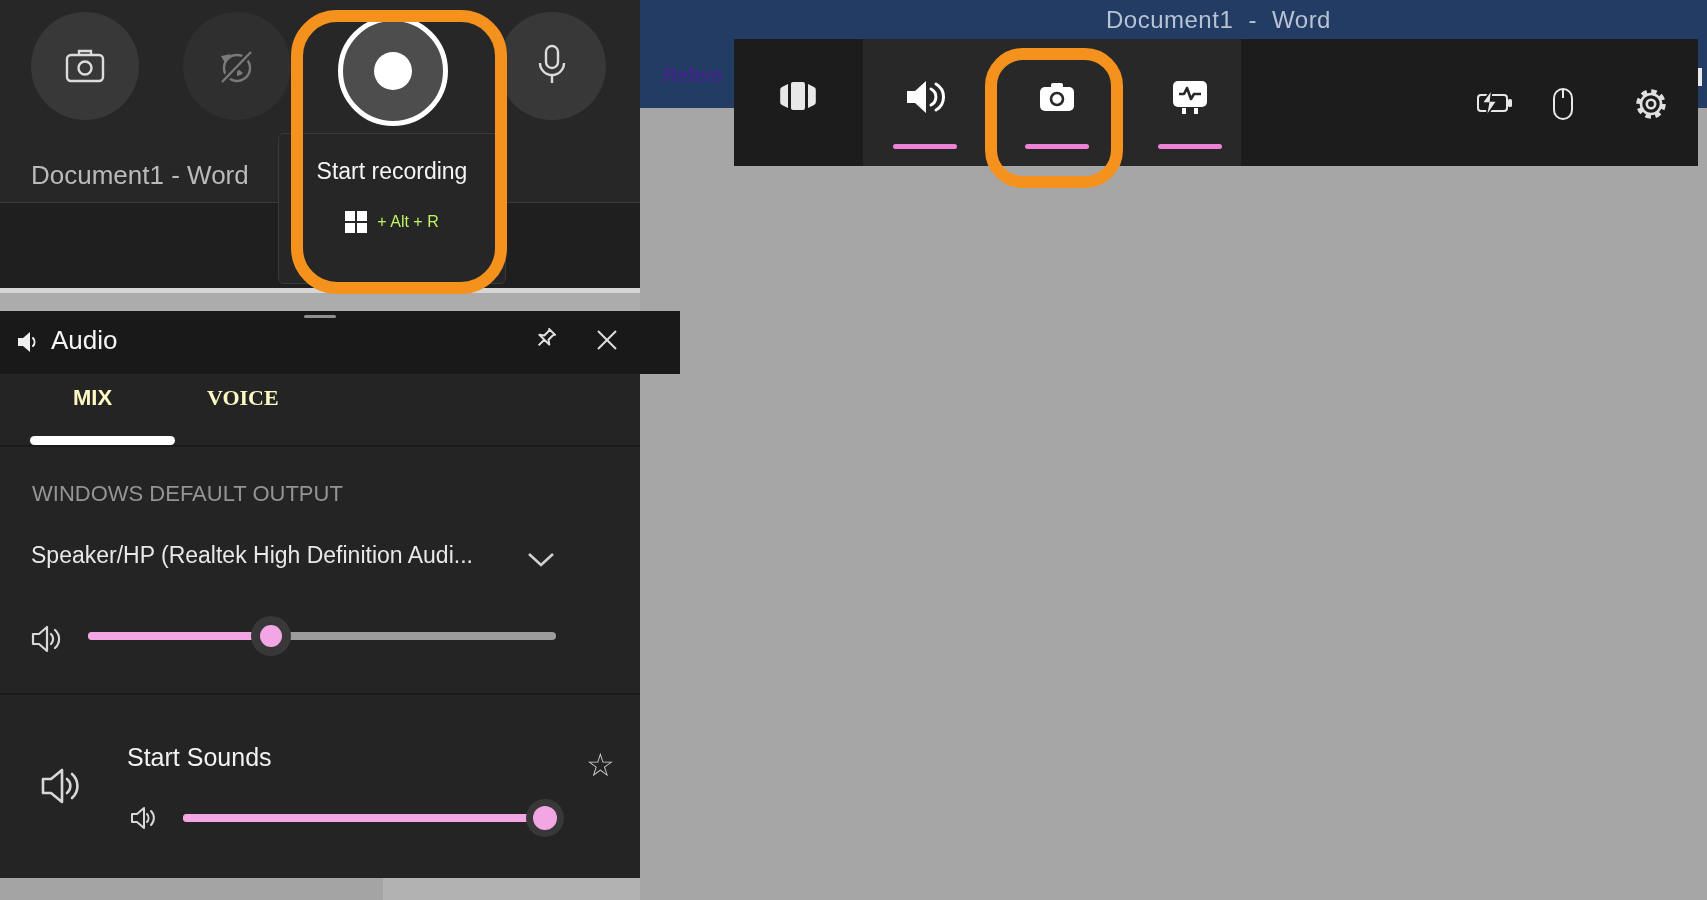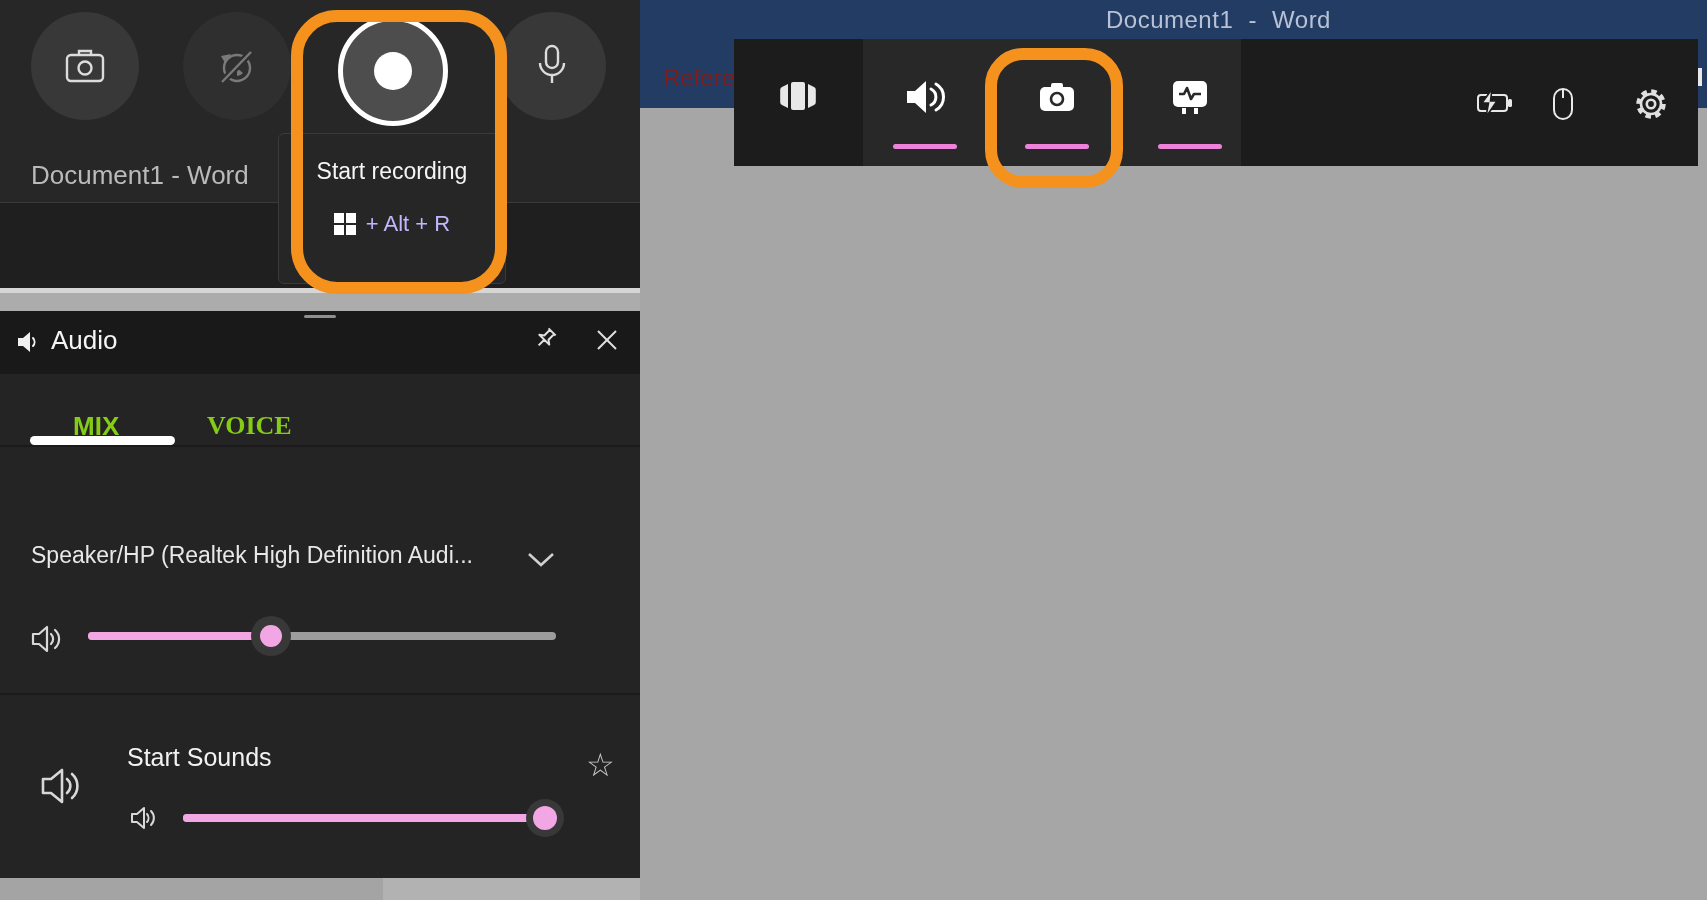--- a/index.html
+++ b/index.html
@@ -3,21 +3,21 @@
 <meta charset="utf-8">
 <style>
   html,body{margin:0;padding:0;background:#777;}
   #stage{position:relative;width:1707px;height:900px;overflow:hidden;
          font-family:"Liberation Sans", sans-serif;background:#a6a6a6;}
   .abs{position:absolute;text-align:center;}
   .nowrap{white-space:nowrap;}
   
   #word-blue{left:640px;top:0;width:1067px;height:108px;background:#223c64;}
   #word-title{left:1106px;top:6px;font-size:24px;color:#b8c2d4;word-spacing:8px;letter-spacing:.5px;}
-  #ribbon-tab{left:663px;top:64px;font-size:24px;color:#7f1d1d;}
+  #ribbon-tab{left:663px;top:64px;font-size:20px;color:#4c1d95;}
   #edge-fragment{left:1698px;top:68px;width:4px;height:18px;background:#e9e9e9;}
   
   #gb-bar{left:734px;top:39px;width:964px;height:127px;background:#1c1c1c;}
   #gb-seg-mid{left:129px;top:0;width:378px;height:127px;background:#282828;}
   .gb-widget{width:110px;height:100px;top:8px;display:flex;align-items:center;justify-content:center;}
   .gb-underline{width:64px;height:5px;border-radius:2.5px;top:105px;}
   #gb-time{left:536px;top:44px;width:160px;font-size:37px;color:#f2f2f2;letter-spacing:1px;}
   
   #cap-panel{left:0;top:0;width:640px;height:288px;background:#272727;}
   .cbtn{width:108px;height:108px;border-radius:50%;background:#383838;top:12px;
@@ -29,36 +29,36 @@
   #rec-dot{width:38px;height:38px;border-radius:50%;background:#fff;}
   #cap-window-label{left:31px;top:160px;font-size:26px;color:#bababa;}
   #cap-divider{left:0;top:202px;width:640px;height:1px;background:#3a3a3a;}
   #cap-row{left:0;top:203px;width:640px;height:85px;background:#1f1f1f;}
   #cap-row-label{left:74px;top:230px;font-size:26px;color:#e8e8e8;}
   
   #tooltip{left:278px;top:133px;width:228px;height:151px;background:#262626;
            border:1px solid #3a3a3a;border-radius:6px;box-sizing:border-box;text-align:center;}
   #tooltip-title{margin-top:24px;font-size:23px;color:#f5f5f5;}
   #tooltip-shortcut{margin-top:26px;display:flex;align-items:center;justify-content:center;gap:10px;}
-  #tooltip-shortcut span{font-size:22px;color:#c4b5fd;}
+  #tooltip-shortcut span{font-size:16px;color:#bef264;}
   .winlogo{display:inline-grid;grid-template-columns:10px 10px;grid-template-rows:10px 10px;gap:2px;}
   .winlogo i{background:#fff;display:block;}
   
   .ring{border:12px solid #f5921e;box-sizing:border-box;background:transparent;}
   #ring-record{left:291px;top:10px;width:216px;height:284px;border-radius:46px;}
   #ring-camera{left:985px;top:48px;width:138px;height:140px;border-radius:38px;}
   
   #band-light{left:0;top:288px;width:640px;height:5px;background:#d6d6d6;}
   #band-gray{left:0;top:293px;width:640px;height:18px;background:#acacac;}
   
   #audio-panel{left:0;top:311px;width:640px;height:567px;background:#242424;}
-  #audio-header{left:0;top:0;width:640px;height:63px;background:#191919;}
+  #audio-header{left:0;top:0;width:640px;height:63px;background:#191919;padding-left:40px;}
   #drag-pill{left:304px;top:4px;width:32px;height:3px;background:#8f8f8f;border-radius:2px;}
   #audio-title{left:51px;top:14px;font-size:26px;color:#f5f5f5;}
-  .tab{top:100px;font-size:26px;font-weight:bold;color:#84cc16;}
+  .tab{top:74px;font-size:22px;font-weight:bold;color:#fef9c3;}
   #tab-underline{left:30px;top:125px;width:145px;height:9px;border-radius:4.5px;background:#fff;}
   #tab-divider{left:0;top:134px;width:640px;height:2px;background:#1a1a1a;}
   #out-label{left:32px;top:170px;font-size:22px;color:#949494;}
   #device-row{left:31px;top:231px;font-size:23px;color:#e8e8e8;}
   .track{height:8px;border-radius:4px;background:#9d9d9d;}
   .fill{height:8px;border-radius:4px;}
   .thumb{position:absolute;top:50%;width:40px;height:40px;border-radius:50%;background:#383838;
          transform:translate(-50%,-50%);display:flex;align-items:center;justify-content:center;}
   .thumb i{display:block;width:22px;height:22px;border-radius:50%;}
   #sec-divider{left:0;top:382px;width:640px;height:2px;background:#1a1a1a;}
@@ -249,20 +249,21 @@
           <line x1="21" y1="3" x2="3" y2="21" stroke="#e0e0e0" stroke-width="2"></line>
         </svg>
       </span>
     </div>
 
     <div class="abs tab nowrap" style="left:73px;">MIX</div>
     <div class="abs tab nowrap" style="left:207px;font-family:Liberation Serif, serif;">VOICE</div>
     <div class="abs" id="tab-underline"></div>
     <div class="abs" id="tab-divider"></div>
 
+    <div class="abs nowrap" id="out-label">WINDOWS DEFAULT OUTPUT</div>
     <div class="abs nowrap" id="device-row">Speaker/HP (Realtek High Definition Audi...</div>
     <span class="abs" style="left:526px;top:240px;">
       <svg width="30" height="18" viewBox="0 0 30 18">
         <polyline points="3,3 15,14 27,3" fill="none" stroke="#d0d0d0" stroke-width="2.6"></polyline>
       </svg>
     </span>
 
     <span class="abs" style="left:30px;top:311px;">
       <svg width="34" height="34" viewBox="0 0 34 34">
         <path d="M3,12 h6 l8,-7 v24 l-8,-7 h-6 z" fill="none" stroke="#d8d8d8" stroke-width="2.2" stroke-linejoin="round"></path>

